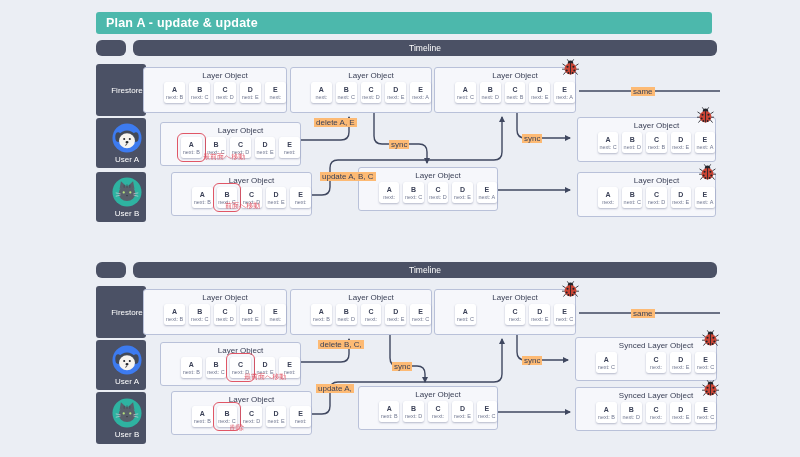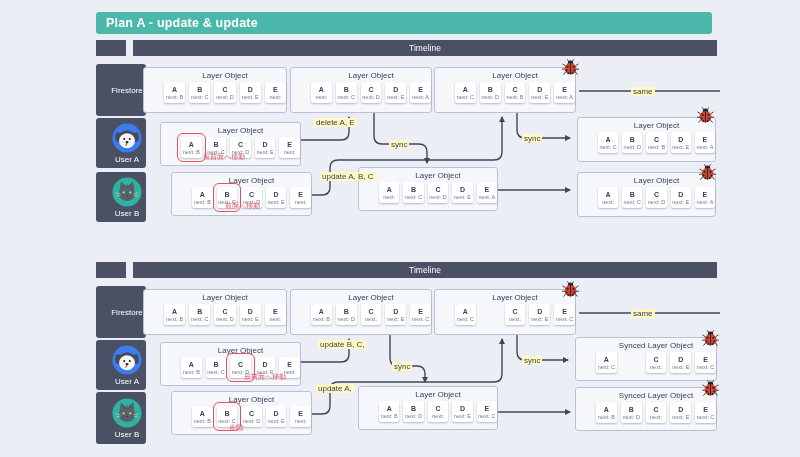--- a/index.html
+++ b/index.html
@@ -1,36 +1,36 @@
 <!DOCTYPE html>
 <html><head>
 <meta charset="utf-8">
 <style>
   html,body{margin:0;padding:0;background:#ebeef4;}
   .canvas{position:relative;width:720px;height:457px;background:#ebeef4;overflow:hidden;
           font-family:"Liberation Sans","DejaVu Sans",sans-serif;}
   .plan-title{position:absolute;background:#4cb8ac;border-radius:3px;color:#fff;font-size:12.5px;
           font-weight:700;display:flex;align-items:center;padding:0 10px;box-sizing:border-box;letter-spacing:.2px;}
-  .bar{position:absolute;background:#4b5165;border-radius:0;}
+  .bar{position:absolute;background:#4b5165;border-radius:6px;}
   .tl{color:#fff;font-size:8.5px;display:flex;align-items:center;justify-content:center;}
   .actor{position:absolute;width:50px;background:#4b5165;border-radius:3px;display:flex;
           flex-direction:column;align-items:center;justify-content:center;gap:2px;box-sizing:border-box;padding-left:12px;}
   .actor .name{color:#fff;font-size:8px;line-height:9px;}
   .layer-box{position:absolute;background:#f6f7fb;border:1px solid #b9c1d9;border-radius:3px;
           box-sizing:border-box;padding-top:3px;padding-left:20px;}
   .box-title{font-size:8px;color:#3b4157;text-align:center;line-height:9px;}
   .nodes{display:flex;justify-content:center;gap:4px;margin-top:2px;}
   .node{position:relative;width:24px;height:21px;background:#fff;border-radius:2.5px;
           box-shadow:0 1px 2px rgba(60,70,110,.35);display:flex;flex-direction:column;
           align-items:center;justify-content:center;}
   .node-label{font-size:7px;font-weight:700;color:#3b4157;line-height:8px;}
   .node-next{font-size:5.5px;color:#707790;line-height:6px;white-space:nowrap;}
   .node[data-state="hl"]::after{content:"";position:absolute;inset:-4px;border:1.4px solid #e05666;border-radius:6px;}
   .node[data-state="ghost"]{visibility:hidden;}
-  .lbl{position:absolute;font-size:8px;color:#3b4157;background:#fef9c3;padding:0 2px;
+  .lbl{position:absolute;font-size:8px;color:#3b4157;background:#fdba74;padding:0 2px;
           white-space:nowrap;line-height:9px;}
   .red-note{position:absolute;font-size:7px;color:#e05666;white-space:nowrap;line-height:8px;}
   .bug{position:absolute;width:17px;height:17px;}
   .av{display:block;}
   svg.wires{position:absolute;left:0;top:0;}
 </style>
 </head>
 <body>
 
 <svg width="0" height="0" style="position:absolute" aria-hidden="true">
@@ -641,21 +641,21 @@
     <div class="node-next">next: E</div>
   </div>
 
   <div class="node">
     <div class="node-label">E</div>
     <div class="node-next">next: C</div>
   </div>
 </div>
   </div>
 
-  <span class="lbl" style="left:318px;top:340px">update B, C,</span>
+  <span class="lbl" style="left:318px;top:340px">delete B, C,</span>
   <span class="lbl" style="left:392px;top:362px">sync</span>
   <span class="lbl" style="left:316px;top:384px">update A,</span>
   <span class="lbl" style="left:522px;top:356px">sync</span>
   <span class="lbl" style="left:631px;top:309px">same</span>
 
   <span class="red-note" style="left:244px;top:373px">最前面へ移動</span>
   <span class="red-note" style="left:230px;top:424px">削除</span>
 
   <svg class="bug" style="left:562px;top:281px">
       <use href="#bug-sym"></use>

